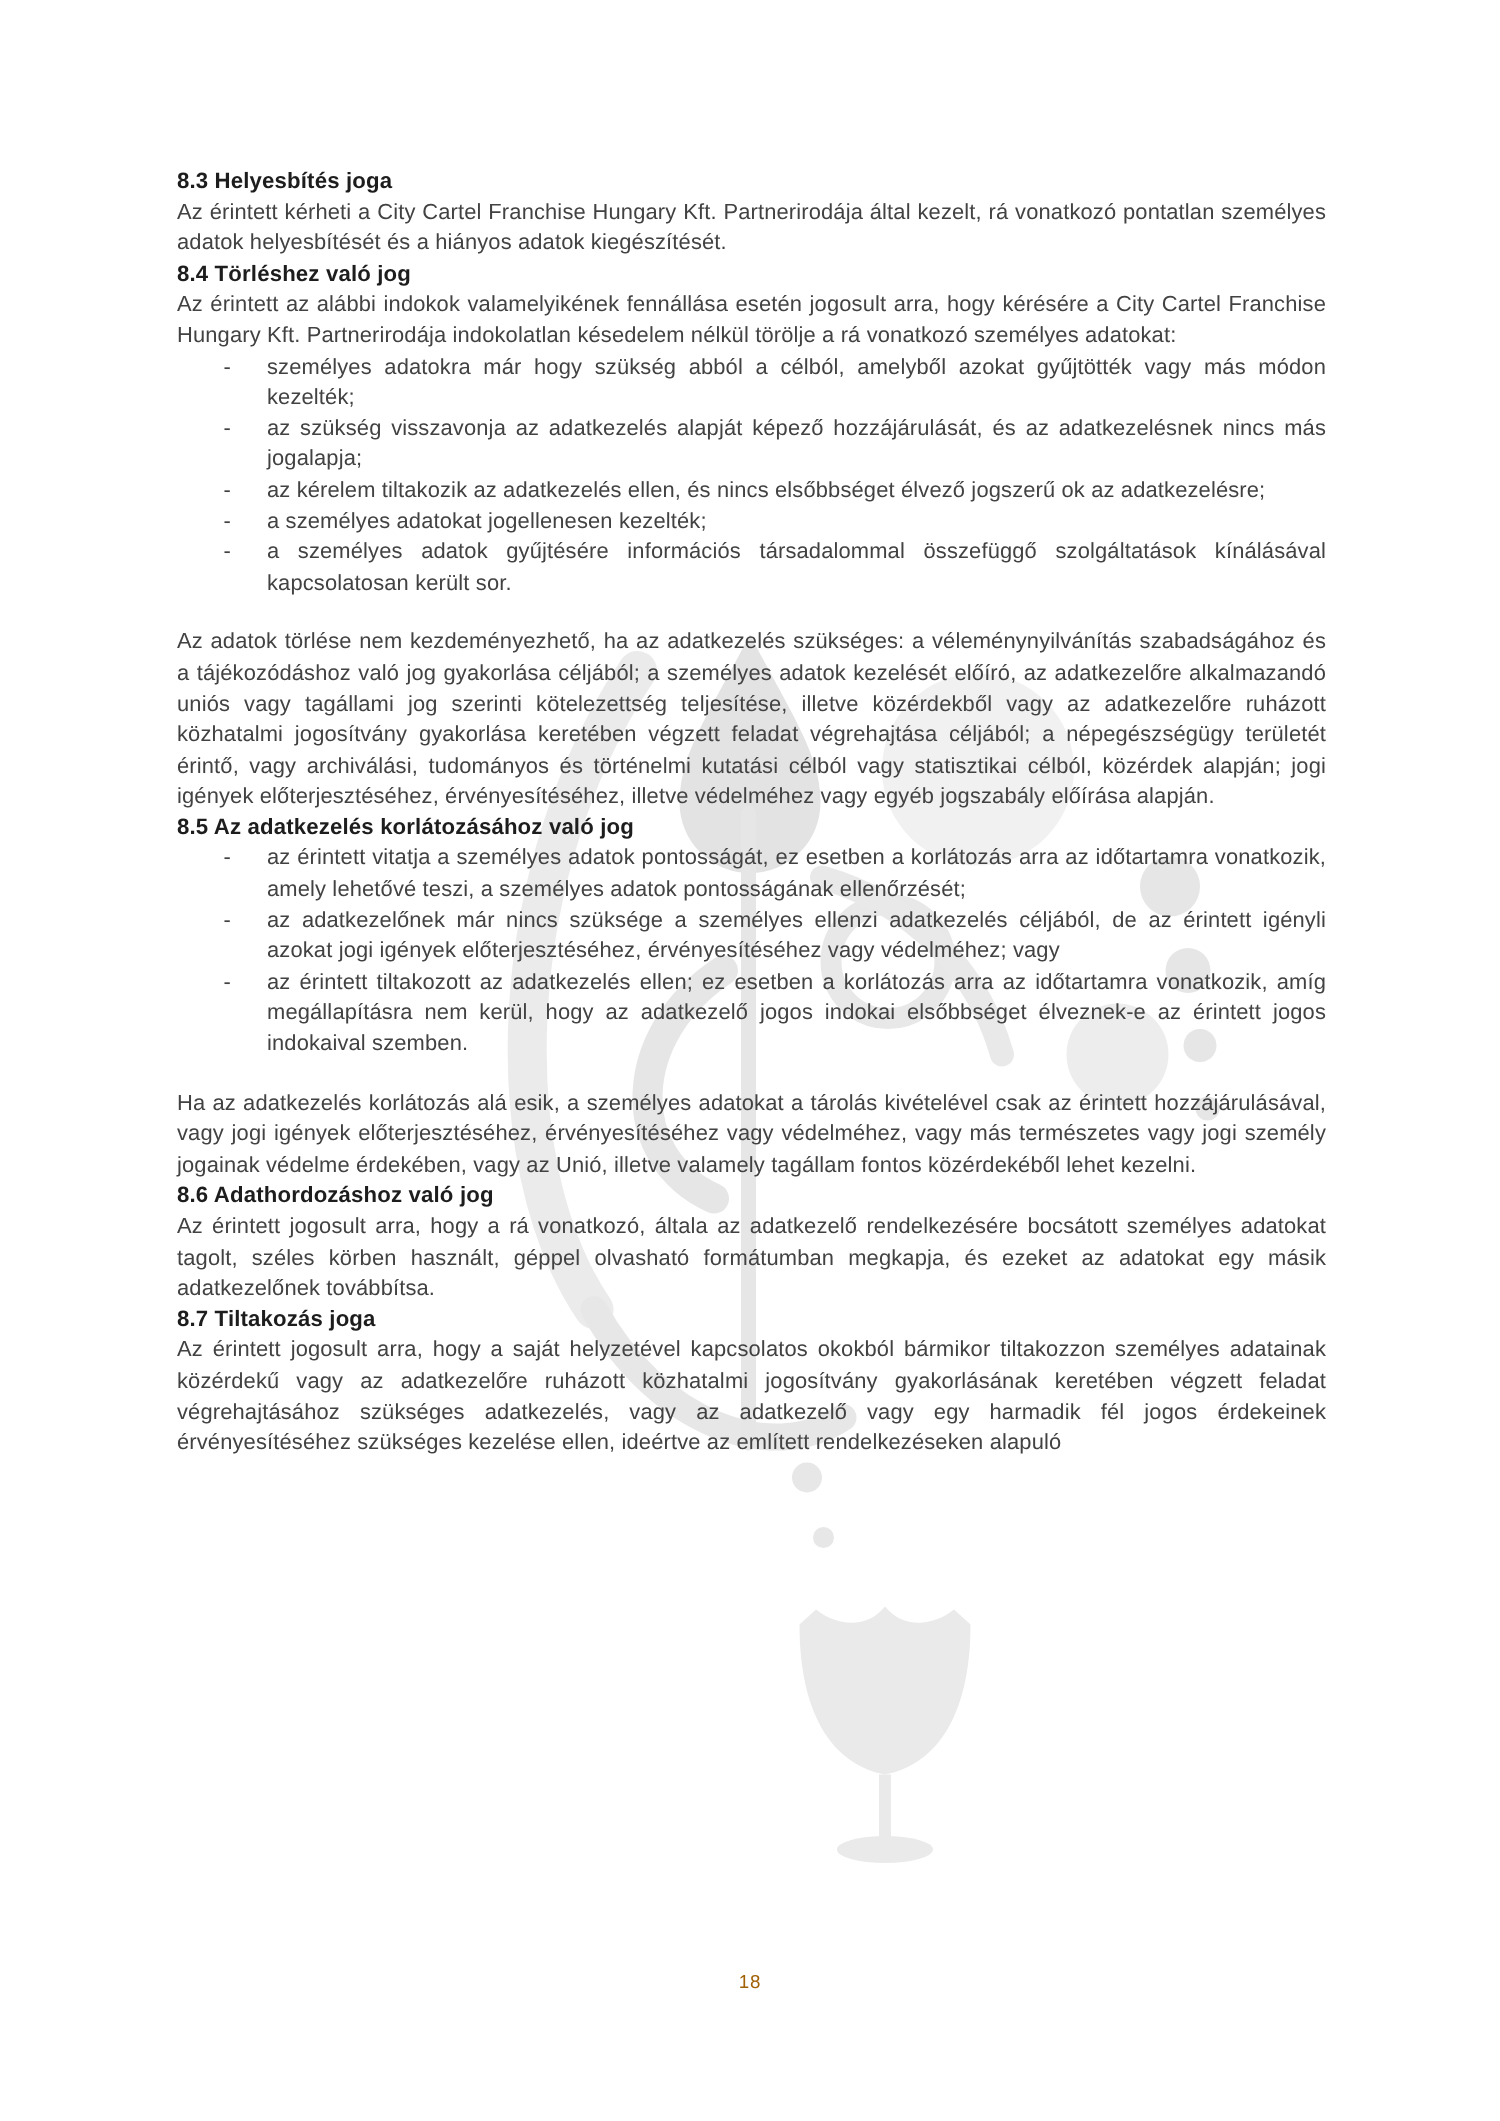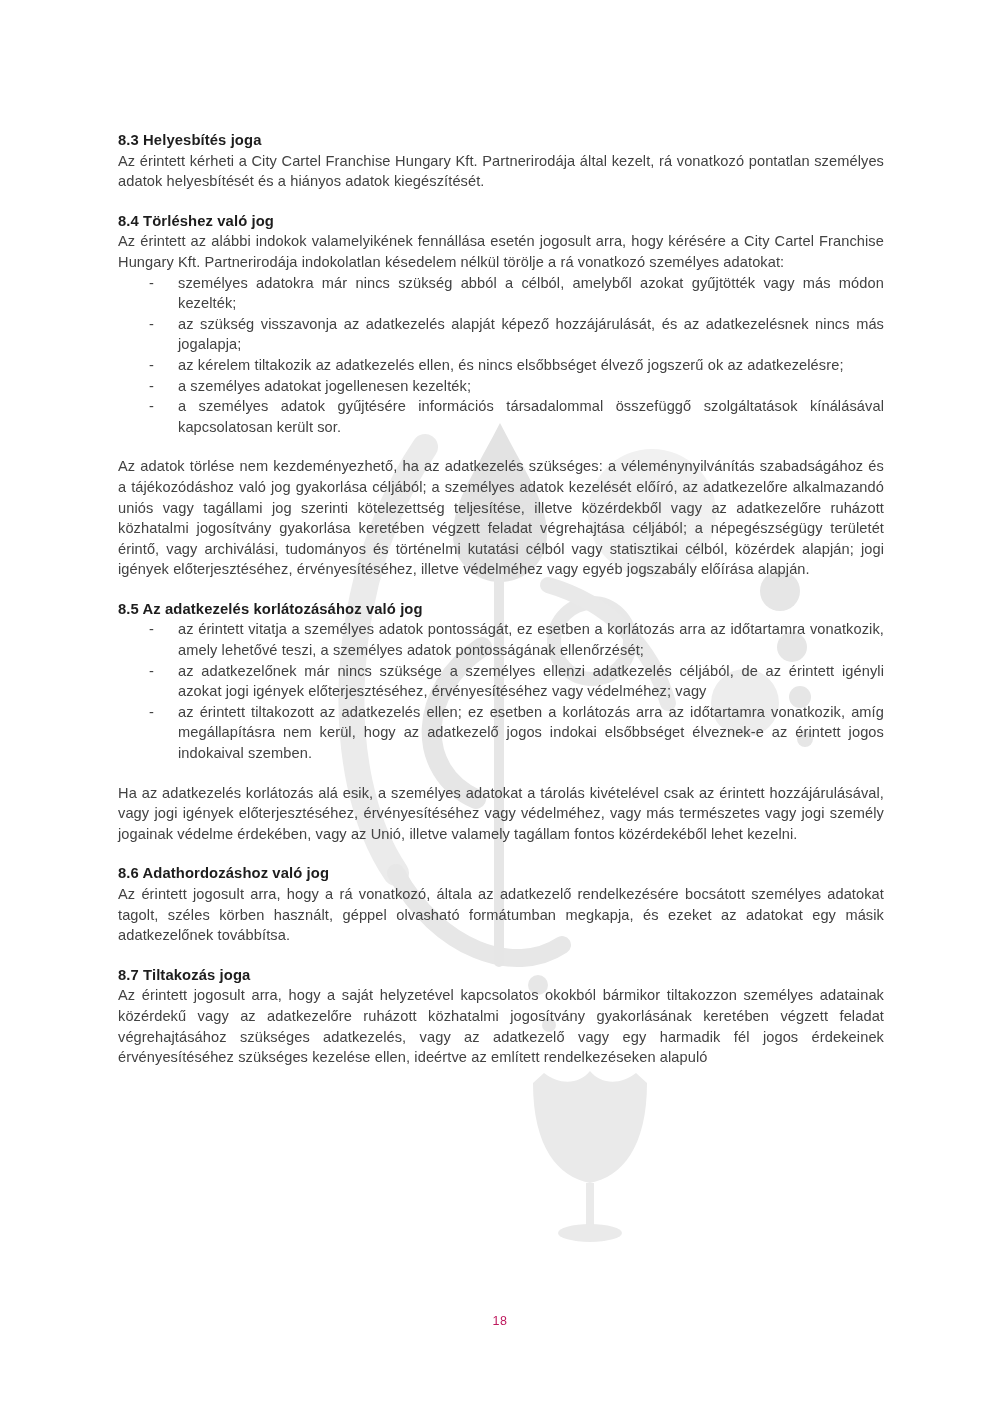--- a/index.html
+++ b/index.html
@@ -22,21 +22,21 @@
     position: absolute;
     left: 118px;
     top: 111px;
     width: 766px;
     z-index: 1;
     font-size: 14.6px;
     line-height: 20.6px;
     letter-spacing: 0.1px;
     text-align: justify;
   }
-  .section { margin-top: 19px; }
+  .section { }
   h3 {
     font-size: 14.8px;
     line-height: 20.6px;
     font-weight: 700;
     color: #1d1d1d;
     letter-spacing: 0.1px;
     text-align: left;
   }
   .para { color: #424242; }
   .closing { margin-top: 19px; }
@@ -51,21 +51,21 @@
     left: 31px;
     top: 0;
   }
   .page-number {
     position: absolute;
     top: 1314px;
     left: 0;
     width: 100%;
     text-align: center;
     font-size: 12.5px;
-    color: #be185d;
+    color: #a16207;
     letter-spacing: 0.5px;
     z-index: 1;
   }
 </style>
 </head>
 <body>
 
 <svg class="watermark" width="560" height="880" viewBox="0 0 560 880" aria-hidden="true">
   <g fill="none" stroke="none">
 
@@ -104,21 +104,21 @@
 
   <section class="section">
     <h3>8.3 Helyesbítés joga</h3>
     <p class="para">Az érintett kérheti a City Cartel Franchise Hungary Kft. Partnerirodája által kezelt, rá vonatkozó pontatlan személyes adatok helyesbítését és a hiányos adatok kiegészítését.</p>
   </section>
 
   <section class="section">
     <h3>8.4 Törléshez való jog</h3>
     <p class="para">Az érintett az alábbi indokok valamelyikének fennállása esetén jogosult arra, hogy kérésére a City Cartel Franchise Hungary Kft. Partnerirodája indokolatlan késedelem nélkül törölje a rá vonatkozó személyes adatokat:</p>
     <ul class="dash-list">
-      <li>személyes adatokra  már nincs szükség abból  a célból, amelyből  azokat gyűjtötték  vagy más módon kezelték;</li>
+      <li>személyes adatokra  már hogy szükség abból  a célból, amelyből  azokat gyűjtötték  vagy más módon kezelték;</li>
       <li>az szükség visszavonja az adatkezelés alapját képező hozzájárulását, és az adatkezelésnek nincs más jogalapja;</li>
       <li>az kérelem tiltakozik az adatkezelés ellen, és nincs elsőbbséget élvező jogszerű ok az adatkezelésre;</li>
       <li>a személyes adatokat jogellenesen kezelték;</li>
       <li>a személyes adatok gyűjtésére információs társadalommal összefüggő szolgáltatások kínálásával kapcsolatosan került sor.</li>
     </ul>
     <p class="para closing">Az adatok törlése nem kezdeményezhető, ha az adatkezelés szükséges: a véleménynyilvánítás szabadságához és a tájékozódáshoz való jog gyakorlása céljából; a személyes adatok kezelését előíró, az adatkezelőre alkalmazandó uniós vagy tagállami jog szerinti kötelezettség teljesítése, illetve közérdekből vagy az adatkezelőre ruházott közhatalmi jogosítvány gyakorlása keretében végzett feladat végrehajtása céljából; a népegészségügy területét érintő, vagy archiválási, tudományos és történelmi kutatási célból vagy statisztikai célból, közérdek alapján;  jogi igények előterjesztéséhez, érvényesítéséhez, illetve védelméhez vagy egyéb jogszabály előírása alapján.</p>
   </section>
 
   <section class="section">
     <h3>8.5  Az adatkezelés korlátozásához való jog</h3>

